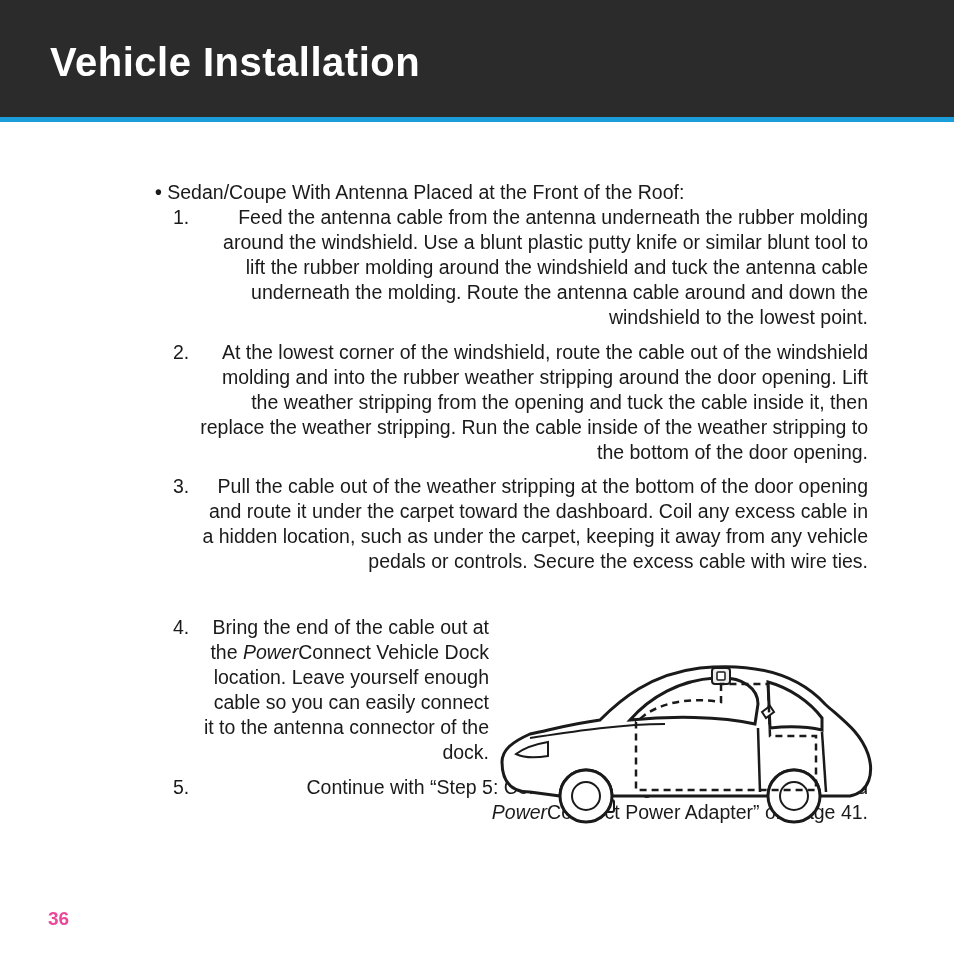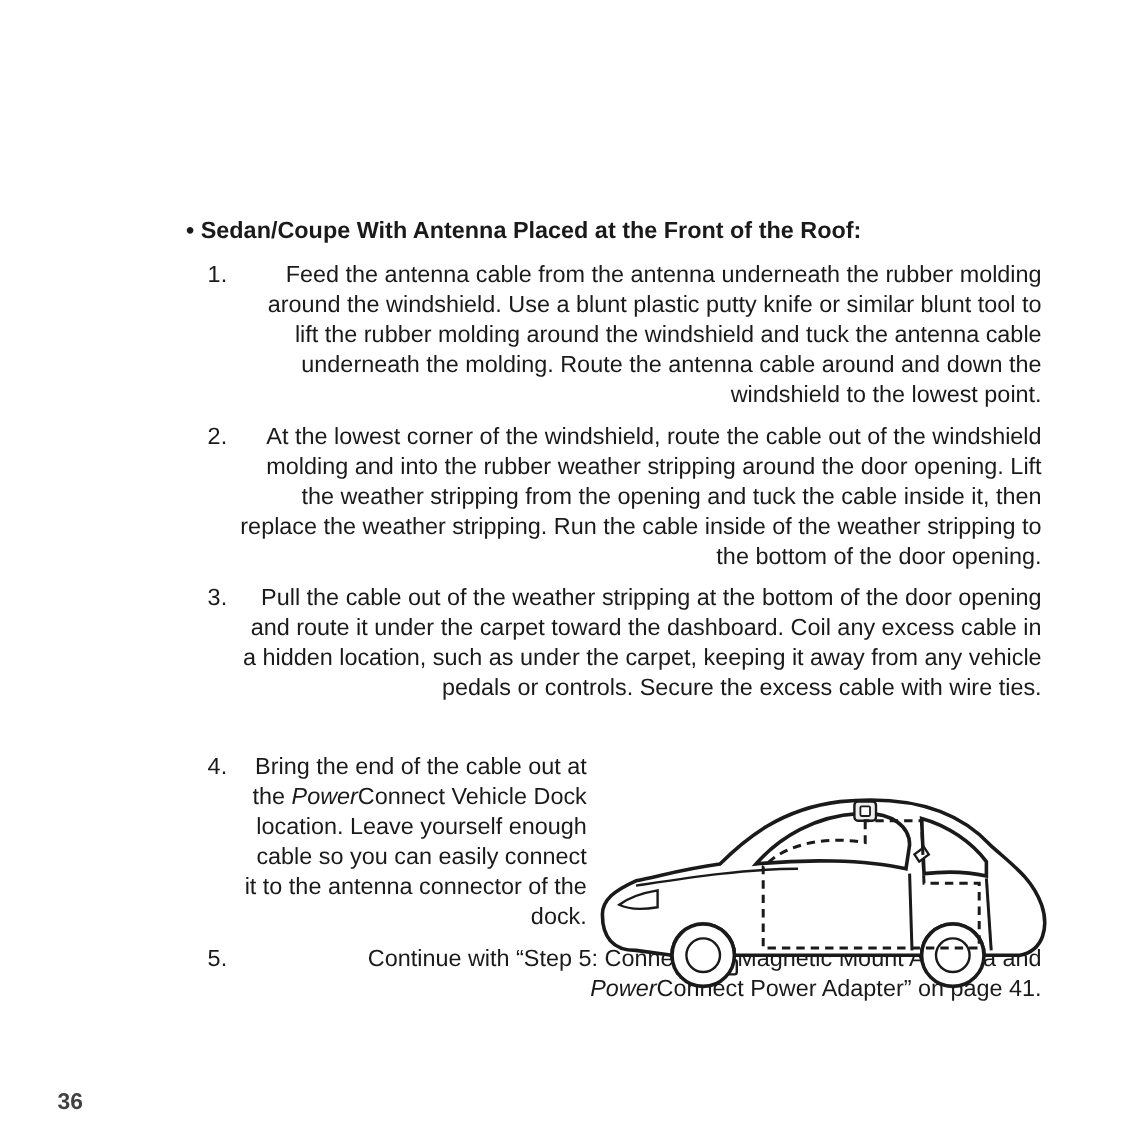--- a/index.html
+++ b/index.html
@@ -38,22 +38,22 @@
   .content {
     position: absolute;
     left: 155px;
     right: 86px;
     top: 180px;
     font-size: 19.5px;
     line-height: 1.28;
     color: #1a1a1a;
   }
   .bullet-heading {
-    font-weight: 700;
-    margin-bottom: 12px;
+    font-weight: 400;
+    margin-bottom: 0;
     text-indent: -14px;
     padding-left: 14px;
   }
   .bullet-heading::before {
     content: "• ";
     font-weight: 700;
   }
   ol.steps {
     margin: 0;
     padding-left: 44px;
@@ -84,31 +84,34 @@
     top: 462px;
     left: 335px;
     width: 390px;
     height: 210px;
     pointer-events: none;
   }
   .page-number {
     position: absolute;
     left: 48px;
     top: 908px;
-    color: #404040;
+    color: #ec4899;
     font-weight: 700;
     font-size: 19px;
   }
   .italic { font-style: italic; }
 </style>
 </head>
 <body>
 
 <div class="page">
 
+  <div class="header-band">
+    <div class="header-title">Vehicle Installation</div>
+  </div>
 
   <div class="content">
     <div class="bullet-heading">Sedan/Coupe With Antenna Placed at the Front of the Roof:</div>
 
     <ol class="steps">
       <li>
         <span>Feed the antenna cable from the antenna underneath the rubber molding around the windshield. Use a blunt plastic putty knife or similar blunt tool to lift the rubber molding around the windshield and tuck the antenna cable underneath the molding. Route the antenna cable around and down the windshield to the lowest point.</span>
       </li>
       <li>
         <span>At the lowest corner of the windshield, route the cable out of the windshield molding and into the rubber weather stripping around the door opening. Lift the weather stripping from the opening and tuck the cable inside it, then replace the weather stripping. Run the cable inside of the weather stripping to the bottom of the door opening.</span>

